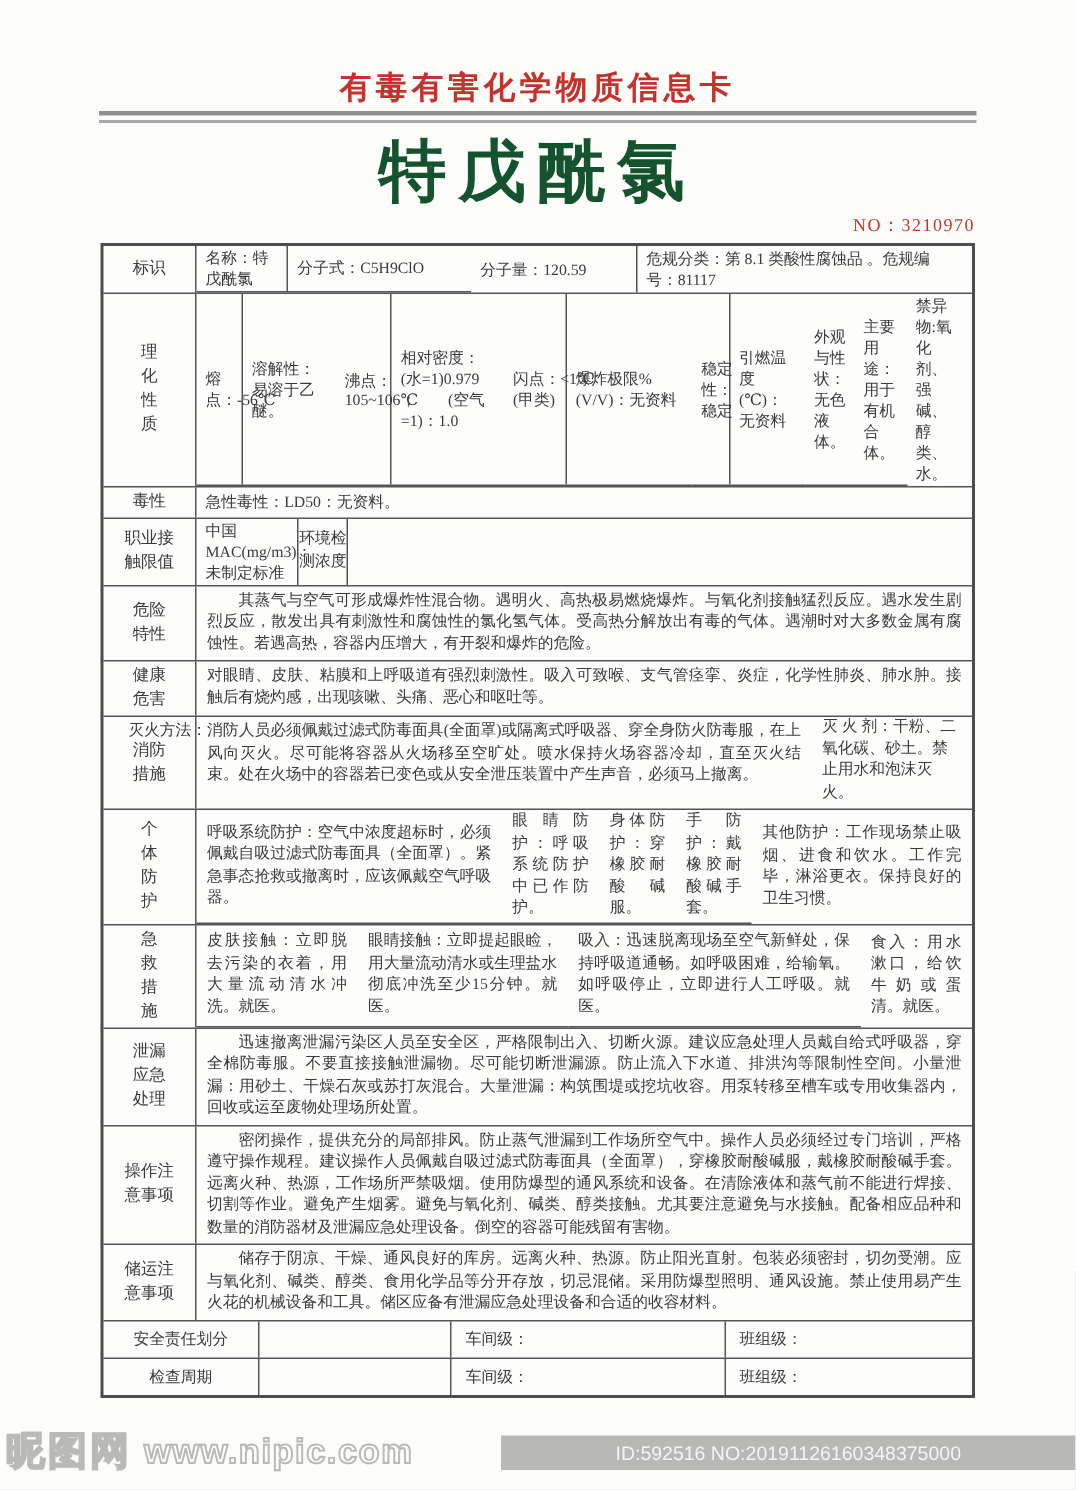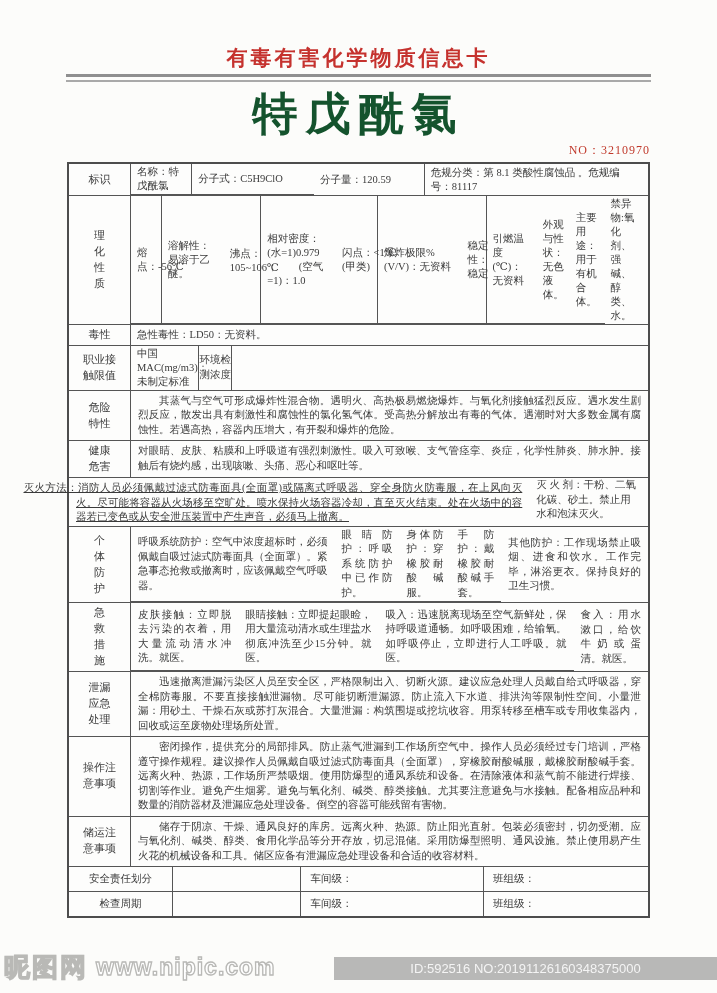--- a/index.html
+++ b/index.html
@@ -53,21 +53,21 @@
   .row-limit { min-height:32px; }
   .limit-env {
     flex:0 0 15.5%; border-right:1px solid #555; align-self:stretch;
     display:flex; align-items:center; justify-content:center;
     text-align:center; white-space:pre-line; line-height:1.4;
   }
   .limit-val { flex:1; align-self:stretch; }
   .para { padding:3px 7px; line-height:14.5px; text-align:justify; }
   .indent { text-indent:2em; }
   .hang { padding-left:calc(7px + 5em); text-indent:-5em; }
-  .fire-block { padding:3px 7px 1px 7px; line-height:14.5px; text-align:justify;text-decoration:underline; }
+  .fire-block { padding:3px 7px 1px 7px; line-height:14.5px; text-align:justify; }
   .fire-agent { padding:0 7px 3px 7px; line-height:14.5px; }
   .ppe-row, .aid-row { min-height:17px; }
   .ppe-row .para, .aid-row .para { padding:1px 7px; }
   
   .brow { display:flex; border-bottom:1px solid #555; min-height:24px; align-items:stretch; }
   .brow:last-child { border-bottom:none; }
   .b1 { flex:0 0 17.8%; border-right:1px solid #555; display:flex; align-items:center; justify-content:center; text-align:center; }
   .b2 { flex:0 0 22%; border-right:1px solid #555; }
   .b3 { flex:0 0 29.8%; border-right:1px solid #555; display:flex; align-items:center; padding-left:9px; }
   .b4 { flex:1; display:flex; align-items:center; padding-left:9px; }
@@ -179,20 +179,22 @@
 
     <div class="sec">
       <div class="sec-label">健康
 危害</div>
       <div class="sec-body">
         <div class="para">对眼睛、皮肤、粘膜和上呼吸道有强烈刺激性。吸入可致喉、支气管痉挛、炎症，化学性肺炎、肺水肿。接触后有烧灼感，出现咳嗽、头痛、恶心和呕吐等。</div>
       </div>
     </div>
 
     <div class="sec">
+      <div class="sec-label">消防
+措施</div>
       <div class="sec-body">
         <div class="fire-block hang">灭火方法：消防人员必须佩戴过滤式防毒面具(全面罩)或隔离式呼吸器、穿全身防火防毒服，在上风向灭火。尽可能将容器从火场移至空旷处。喷水保持火场容器冷却，直至灭火结束。处在火场中的容器若已变色或从安全泄压装置中产生声音，必须马上撤离。</div>
         <div class="fire-agent">灭 火 剂：干粉、二氧化碳、砂土。禁止用水和泡沫灭火。</div>
       </div>
     </div>
 
     <div class="sec">
       <div class="sec-label">个
 体
 防

